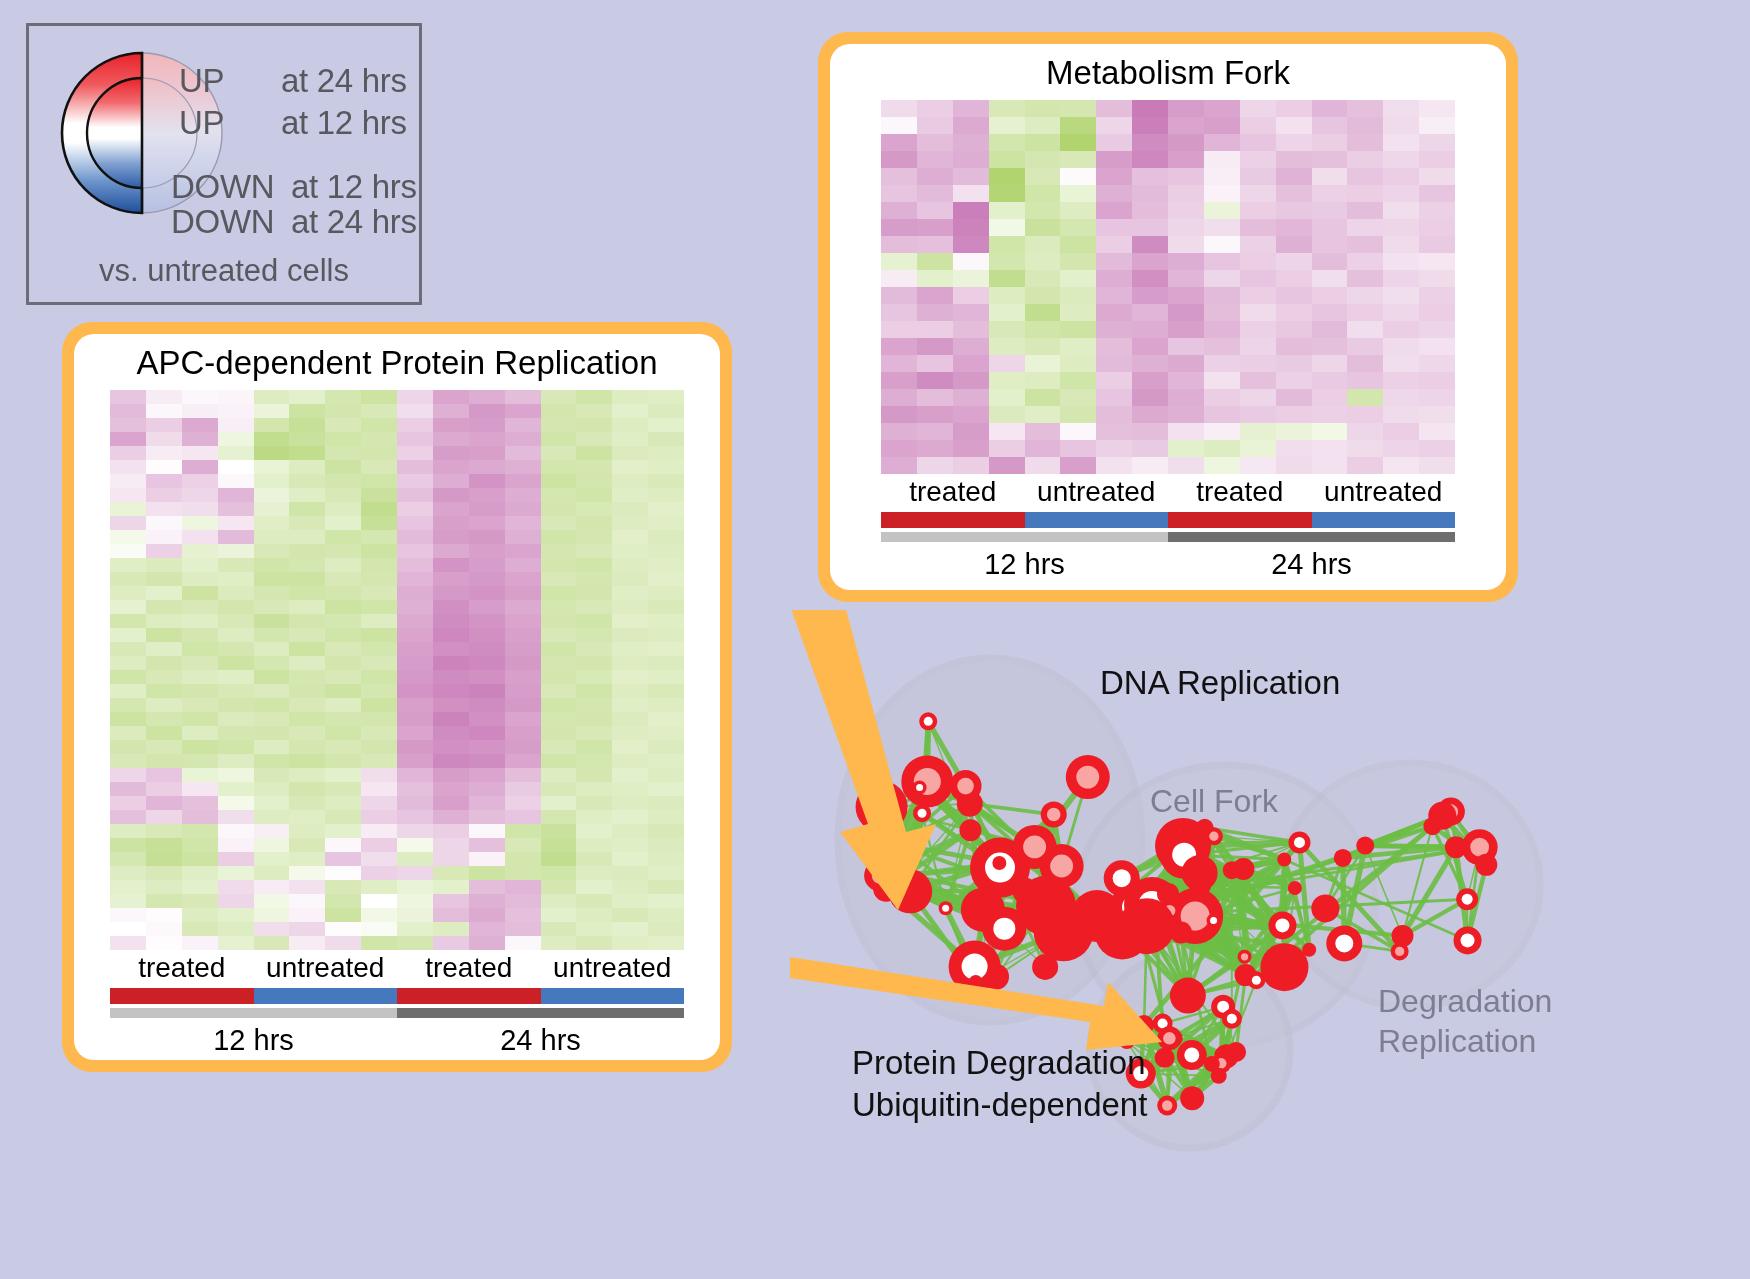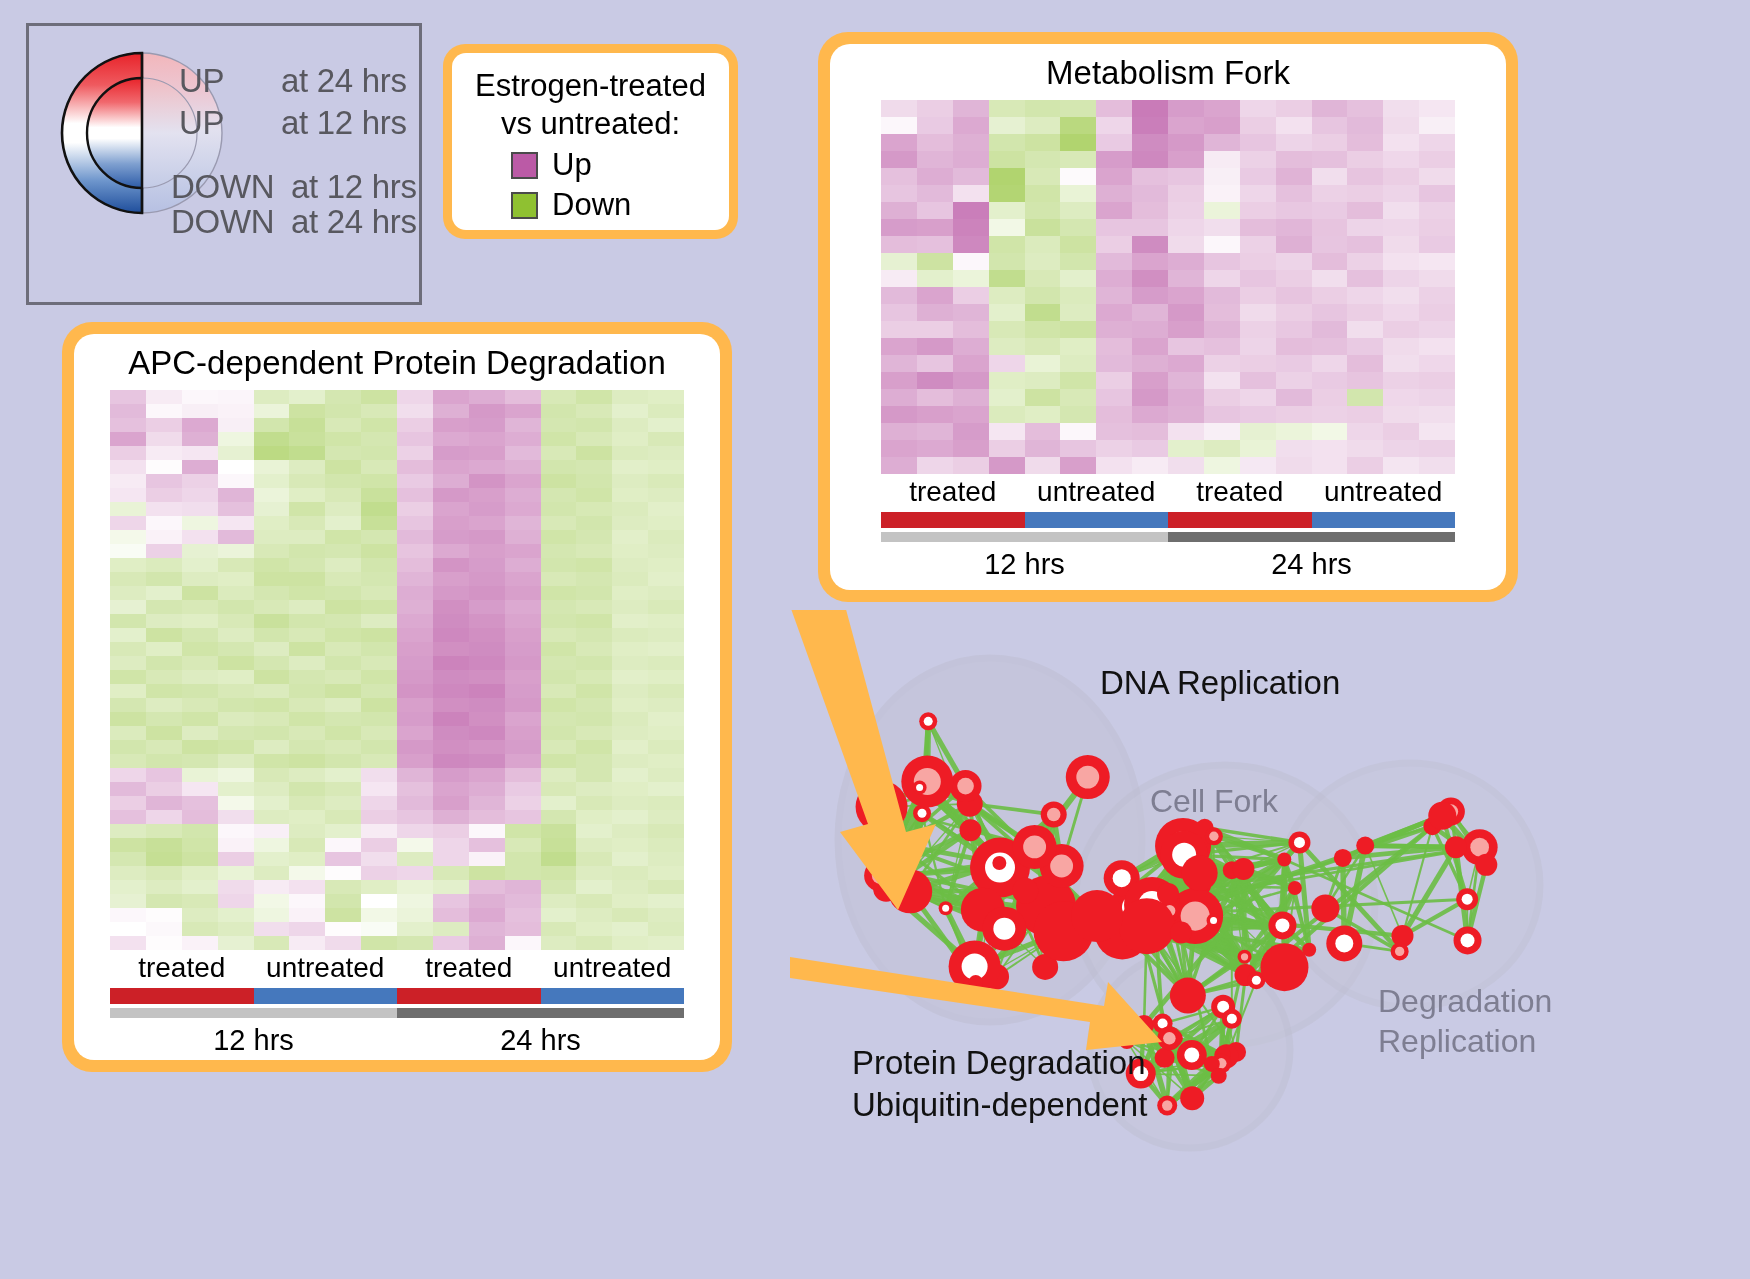--- a/index.html
+++ b/index.html
@@ -131,37 +131,24 @@
     </div>
     <div class="wheel-txt" id="w-up24">UP</div>
     <div class="wheel-txt" id="w-at24">at 24 hrs</div>
     <div class="wheel-txt" id="w-up12">UP</div>
     <div class="wheel-txt" id="w-at12">at 12 hrs</div>
     <div class="wheel-txt" id="w-dn12">DOWN</div>
     <div class="wheel-txt" id="w-atd12">at 12 hrs</div>
     <div class="wheel-txt" id="w-dn24">DOWN</div>
     <div class="wheel-txt" id="w-atd24">at 24 hrs</div>
     <div id="w-foot">
+      <div>vs. untreated cells</div>
     </div>
   </div>
 
-  <div id="estrogen-legend">
-    <div class="inner">
-      <div class="hdr">Estrogen-treated</div>
-      <div class="hdr">vs untreated:</div>
-      <div class="legend-row">
-        <span class="swatch" id="sw-up" style="background: rgb(187, 90, 166);"></span>
-        <span class="lbl">Up</span>
-      </div>
-      <div class="legend-row">
-        <span class="swatch" id="sw-down" style="background: rgb(143, 193, 49);"></span>
-        <span class="lbl">Down</span>
-      </div>
-    </div>
-  </div>
 
   <div class="panel" id="panel-replication">
     <div class="paper">
       <div class="panel-title">Metabolism Fork</div>
       <div class="hm" id="hm-replication" style="width: 574px; grid-template-columns: repeat(16, 1fr); grid-auto-rows: 17px;">
           <div style="background: rgb(240, 219, 235);"></div>
           <div style="background: rgb(235, 206, 228);"></div>
           <div style="background: rgb(224, 181, 215);"></div>
           <div style="background: rgb(216, 233, 183);"></div>
           <div style="background: rgb(210, 230, 173);"></div>
@@ -533,21 +520,21 @@
         <div class="times">
             <span style="flex: 1 1 0%;">12 hrs</span>
             <span style="flex: 1 1 0%;">24 hrs</span>
           </div>
       </div>
     </div>
   </div>
 
   <div class="panel" id="panel-apc">
     <div class="paper">
-      <div class="panel-title">APC-dependent Protein Degradation</div>
+      <div class="panel-title">APC-dependent Protein Replication</div>
       <div class="hm" id="hm-apc" style="width: 574px; grid-template-columns: repeat(16, 1fr); grid-auto-rows: 14px;">
           <div style="background: rgb(231, 197, 224);"></div>
           <div style="background: rgb(247, 235, 244);"></div>
           <div style="background: rgb(252, 247, 251);"></div>
           <div style="background: rgb(251, 245, 250);"></div>
           <div style="background: rgb(221, 236, 193);"></div>
           <div style="background: rgb(227, 240, 204);"></div>
           <div style="background: rgb(212, 231, 177);"></div>
           <div style="background: rgb(205, 227, 162);"></div>
           <div style="background: rgb(238, 214, 233);"></div>

